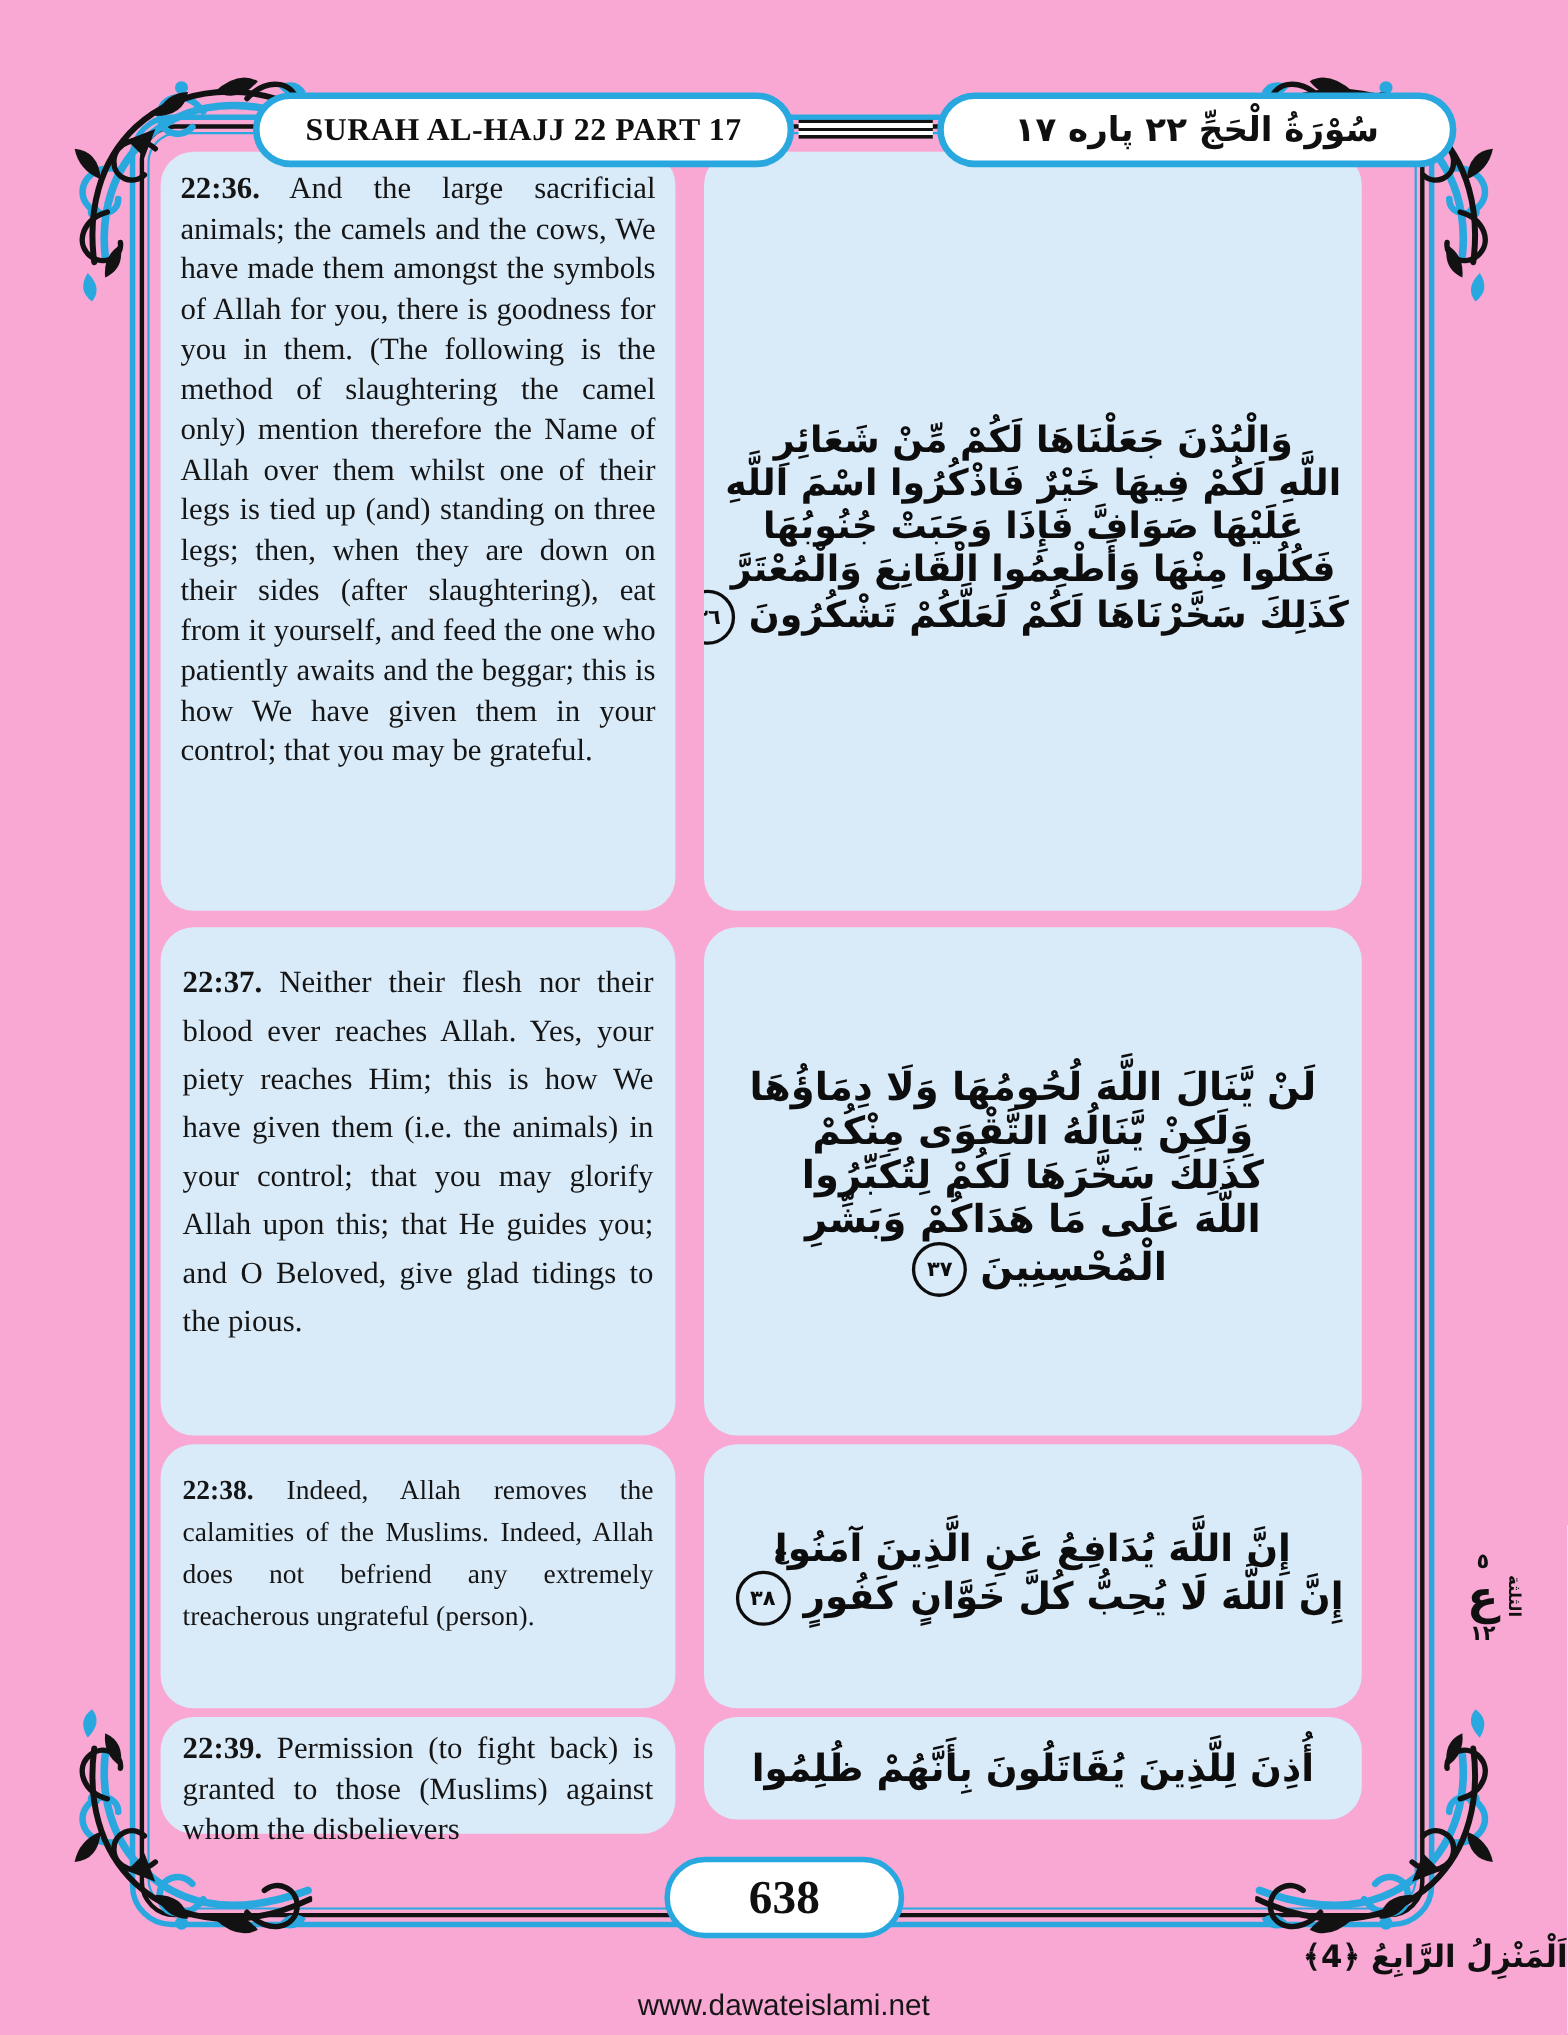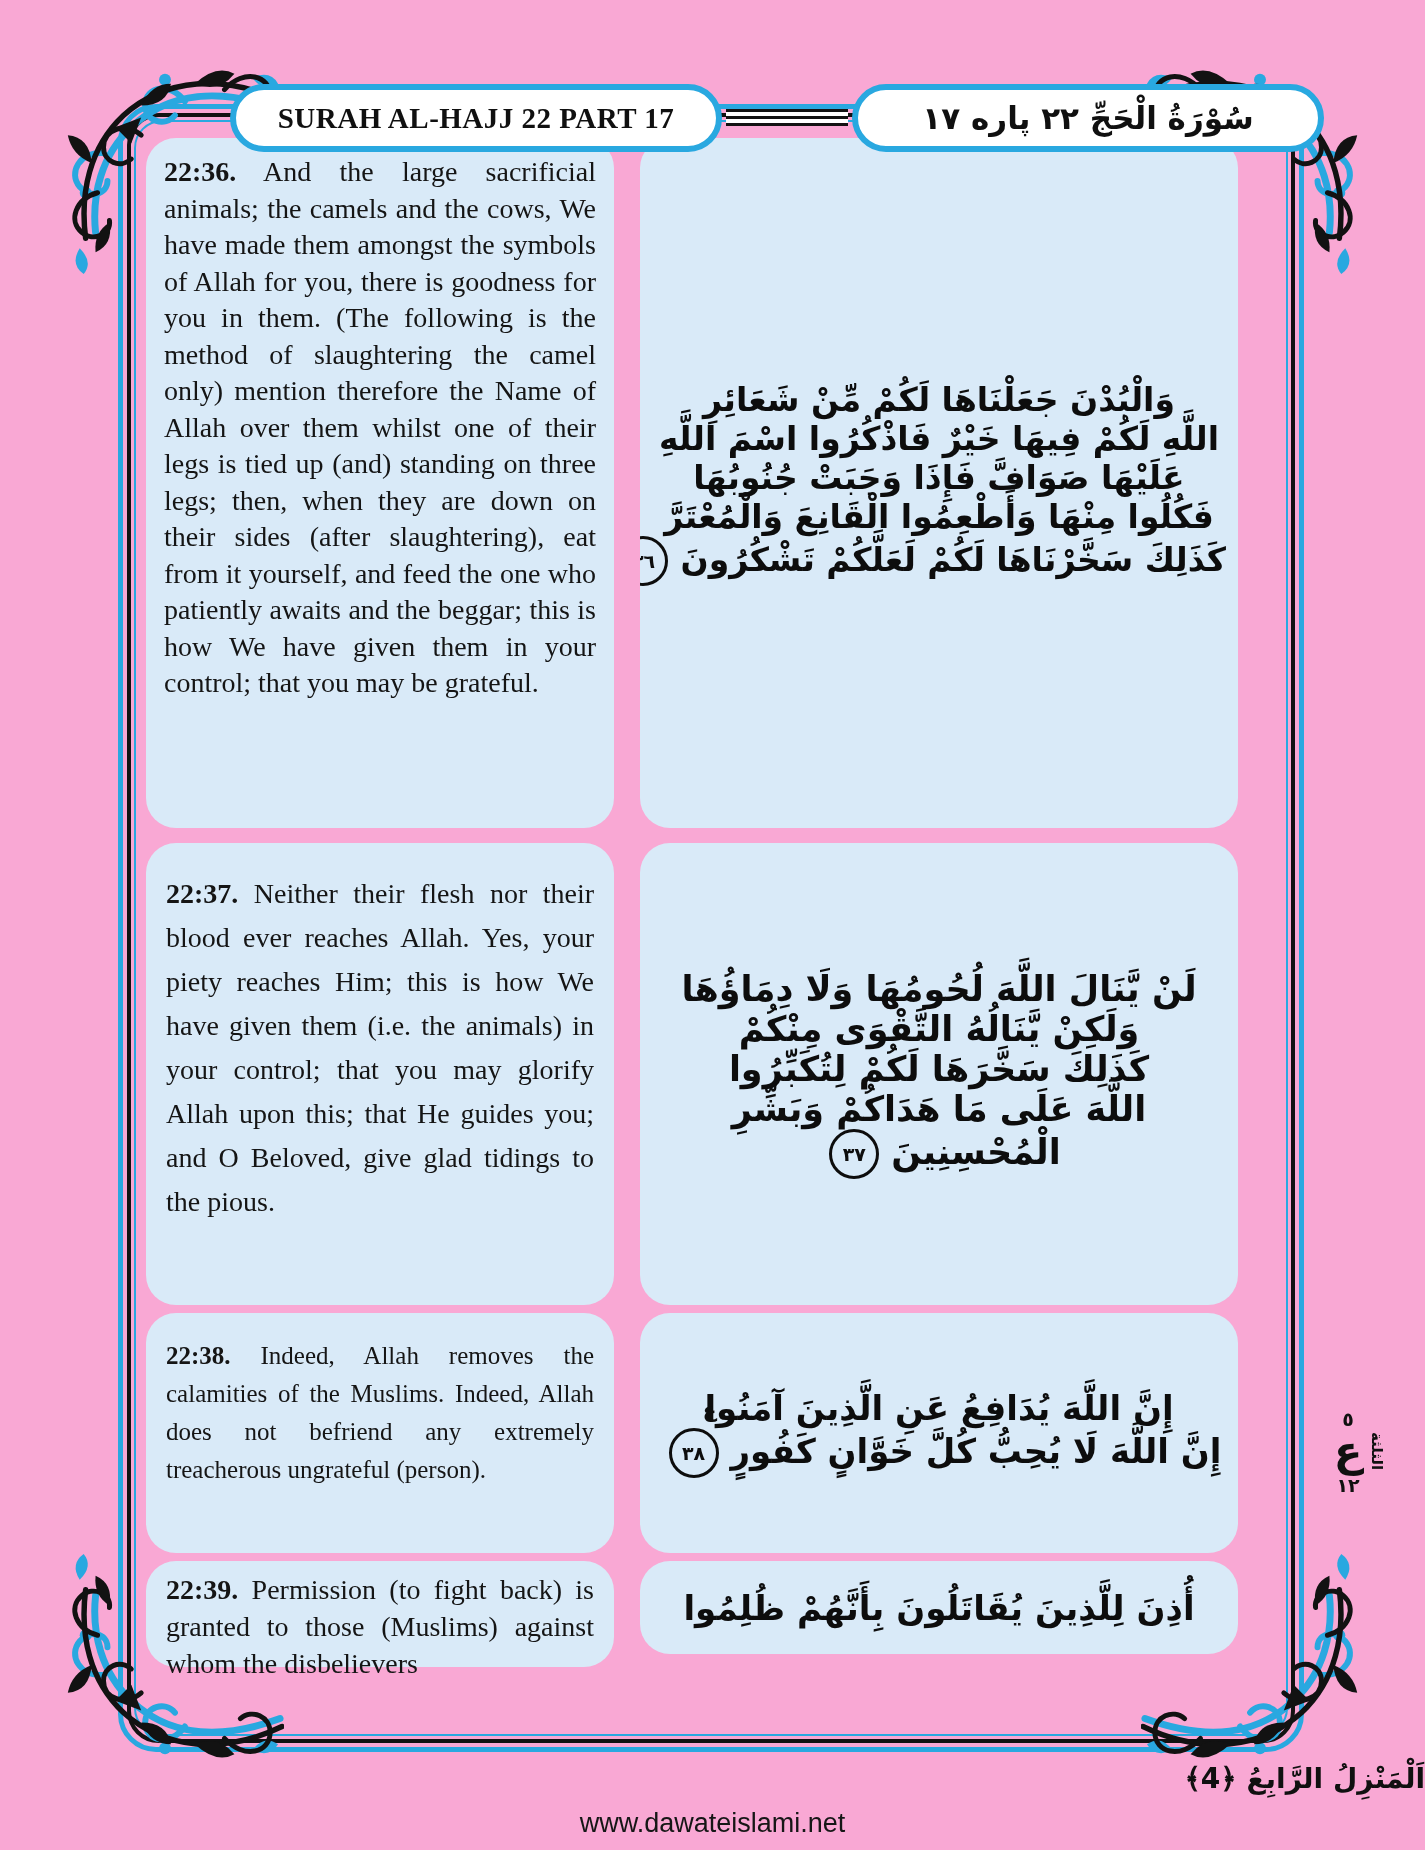--- a/index.html
+++ b/index.html
@@ -163,20 +163,23 @@
     </div>
   </div>
 
   <div class="margin-marker" dir="rtl">
     <span class="m-top">٥</span>
     <span class="m-ain">ع</span>
     <span class="m-bot">١٢</span>
     <span class="m-word">الثلثة</span>
   </div>
 
+  <div class="page-pill">
+    <span>638</span>
+  </div>
   <div class="manzil">
     <span>اَلْمَنْزِلُ الرَّابِعُ</span>
     <span>﴿4﴾</span>
   </div>
   <div class="website">
     <span>www.dawateislami.net</span>
   </div>
 
 </div>
 

